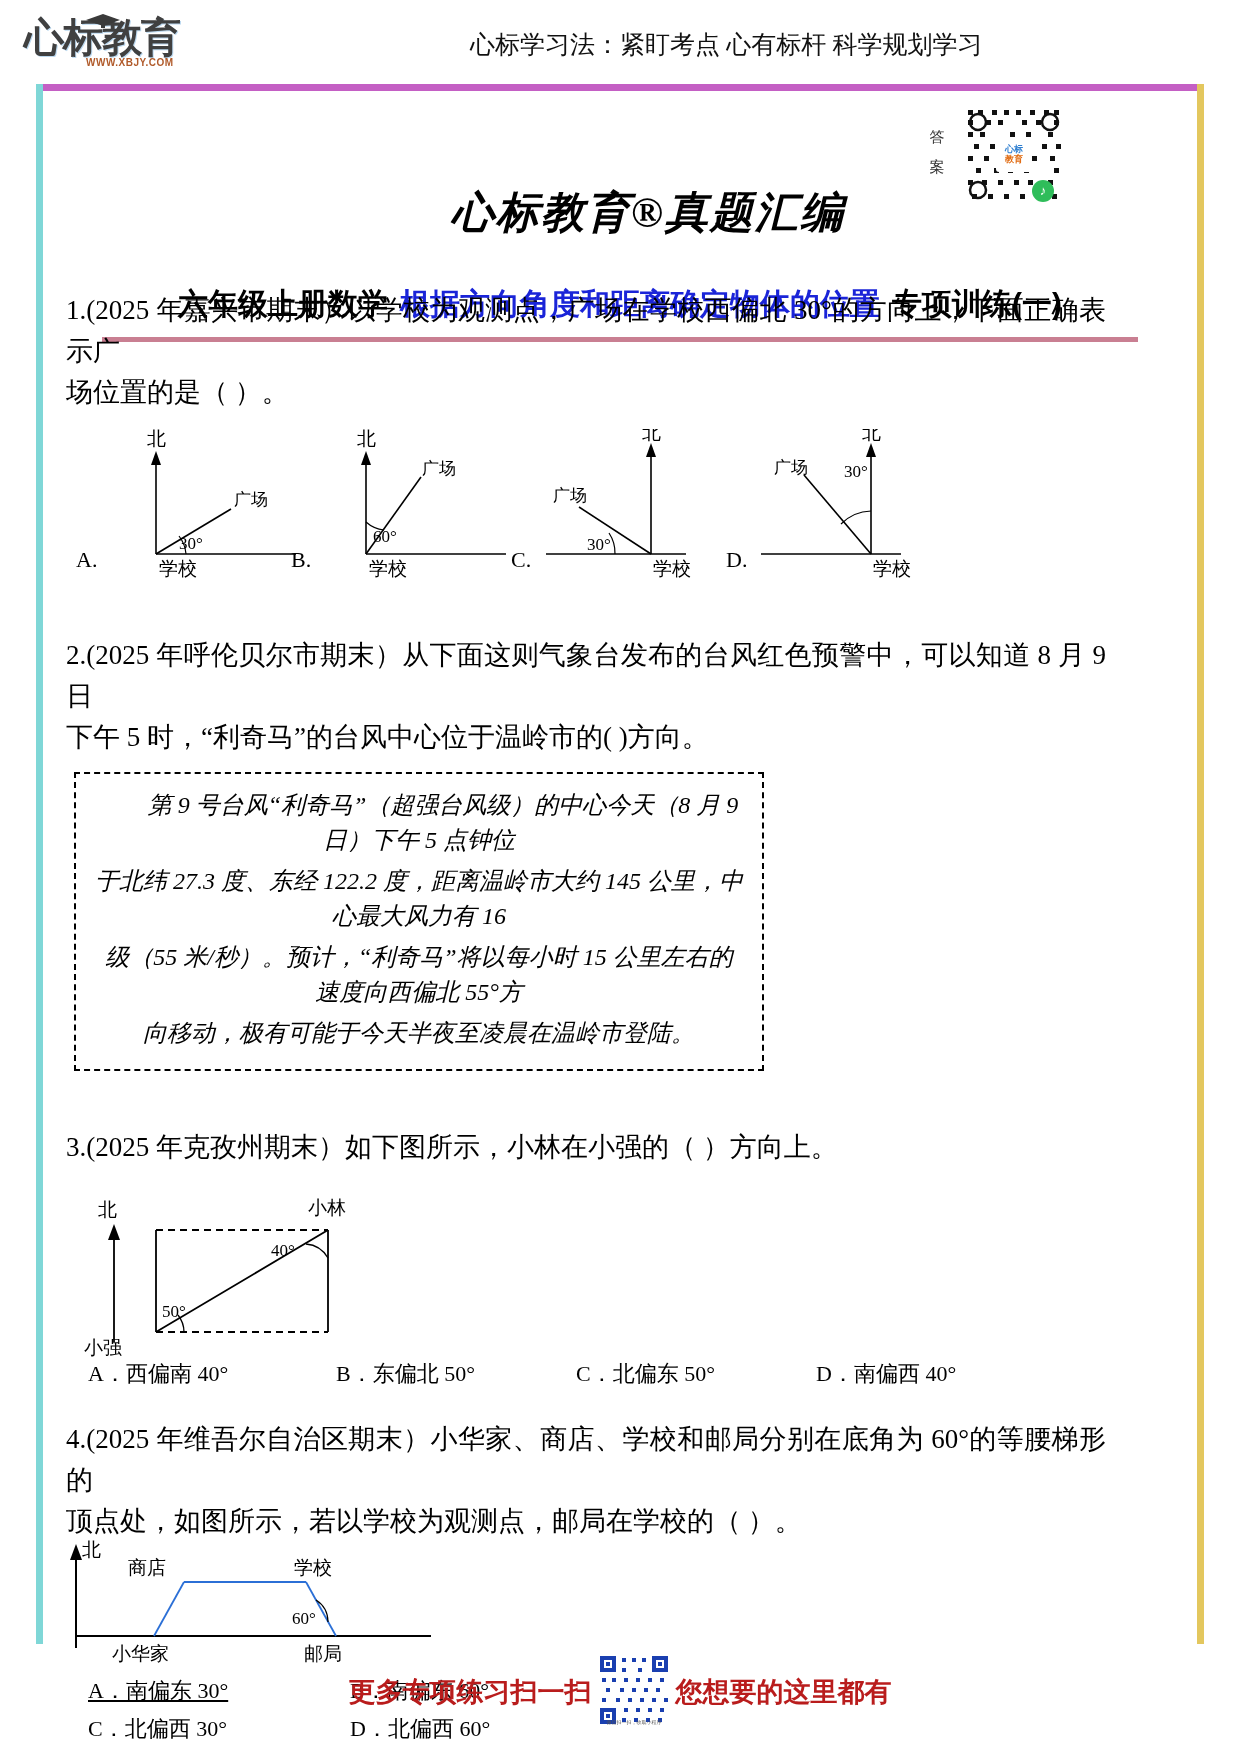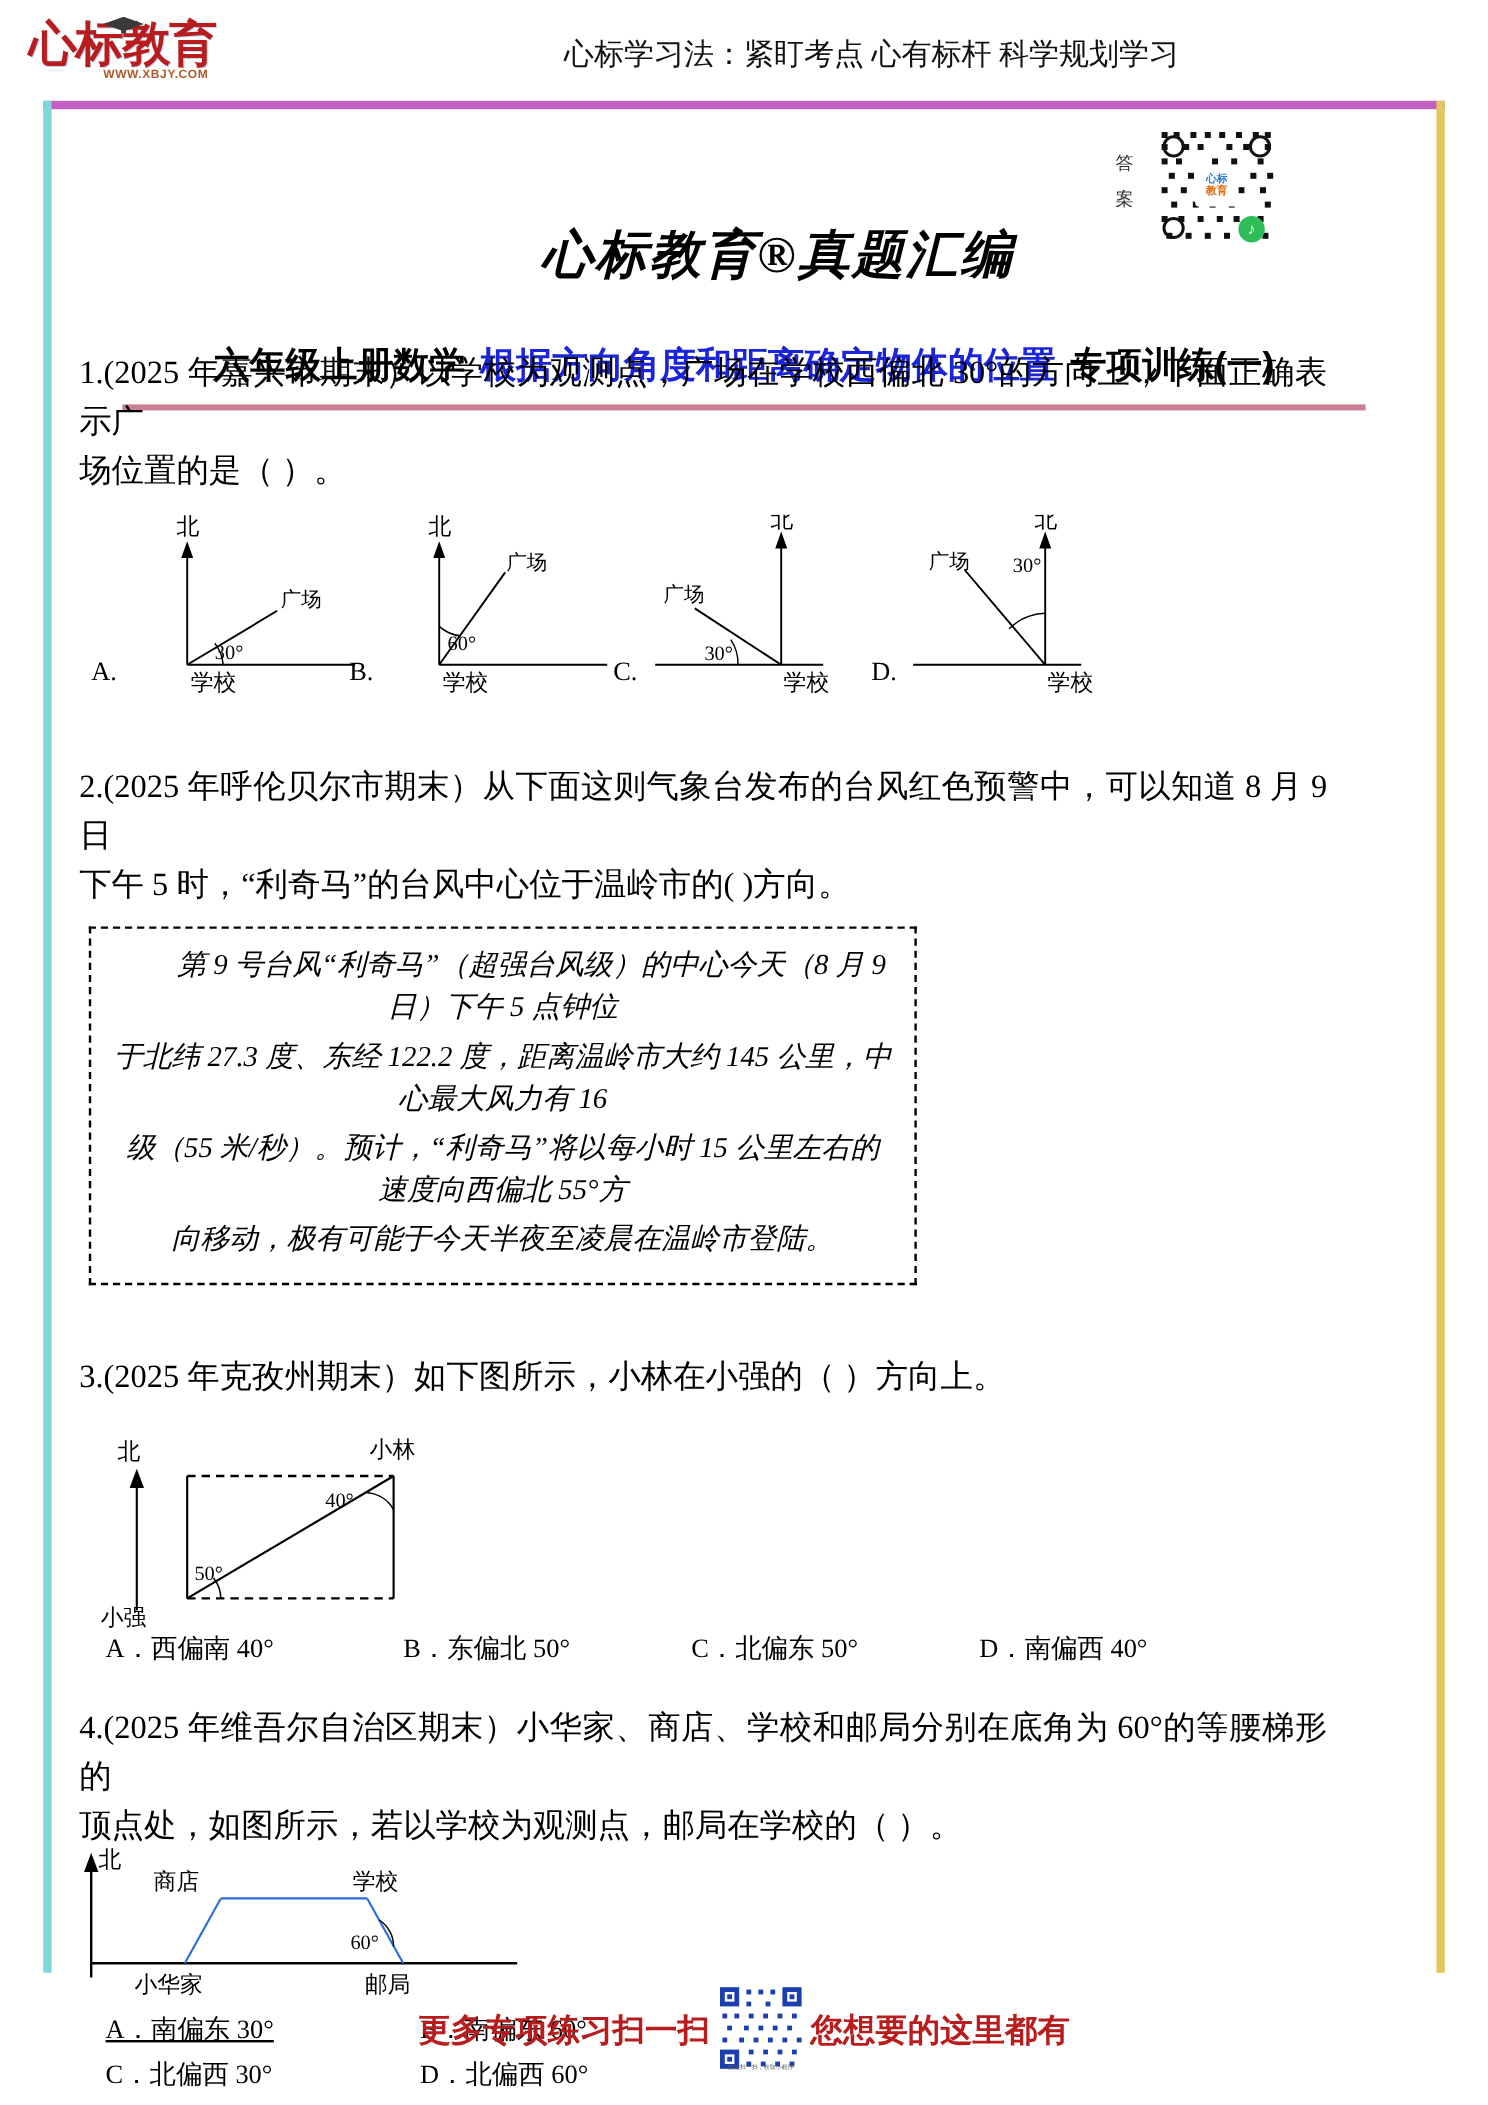--- a/index.html
+++ b/index.html
@@ -12,21 +12,21 @@
     position:relative;
     overflow:hidden;
   }
 
   
   .header { position:relative; height:84px; }
   .logo { position:absolute; left:24px; top:12px; width:175px; height:62px; }
   .logo-text {
     font-family:Liberation Sans, sans-serif;
     font-weight:bold; font-size:40px;
-    color:#b91c1c; letter-spacing:-1px; line-height:50px;
+    color:#404040; letter-spacing:-1px; line-height:50px;
     text-shadow:1px 1px 0 #bcd9f0;
   }
   .logo-url {
     position:absolute; left:62px; top:45px;
     font-family:"Liberation Sans", sans-serif;
     font-size:10px; font-weight:bold; color:#b05a2a;
     letter-spacing:.5px;
   }
   .cap {
     position:absolute; left:62px; top:2px; width:34px; height:15px;

